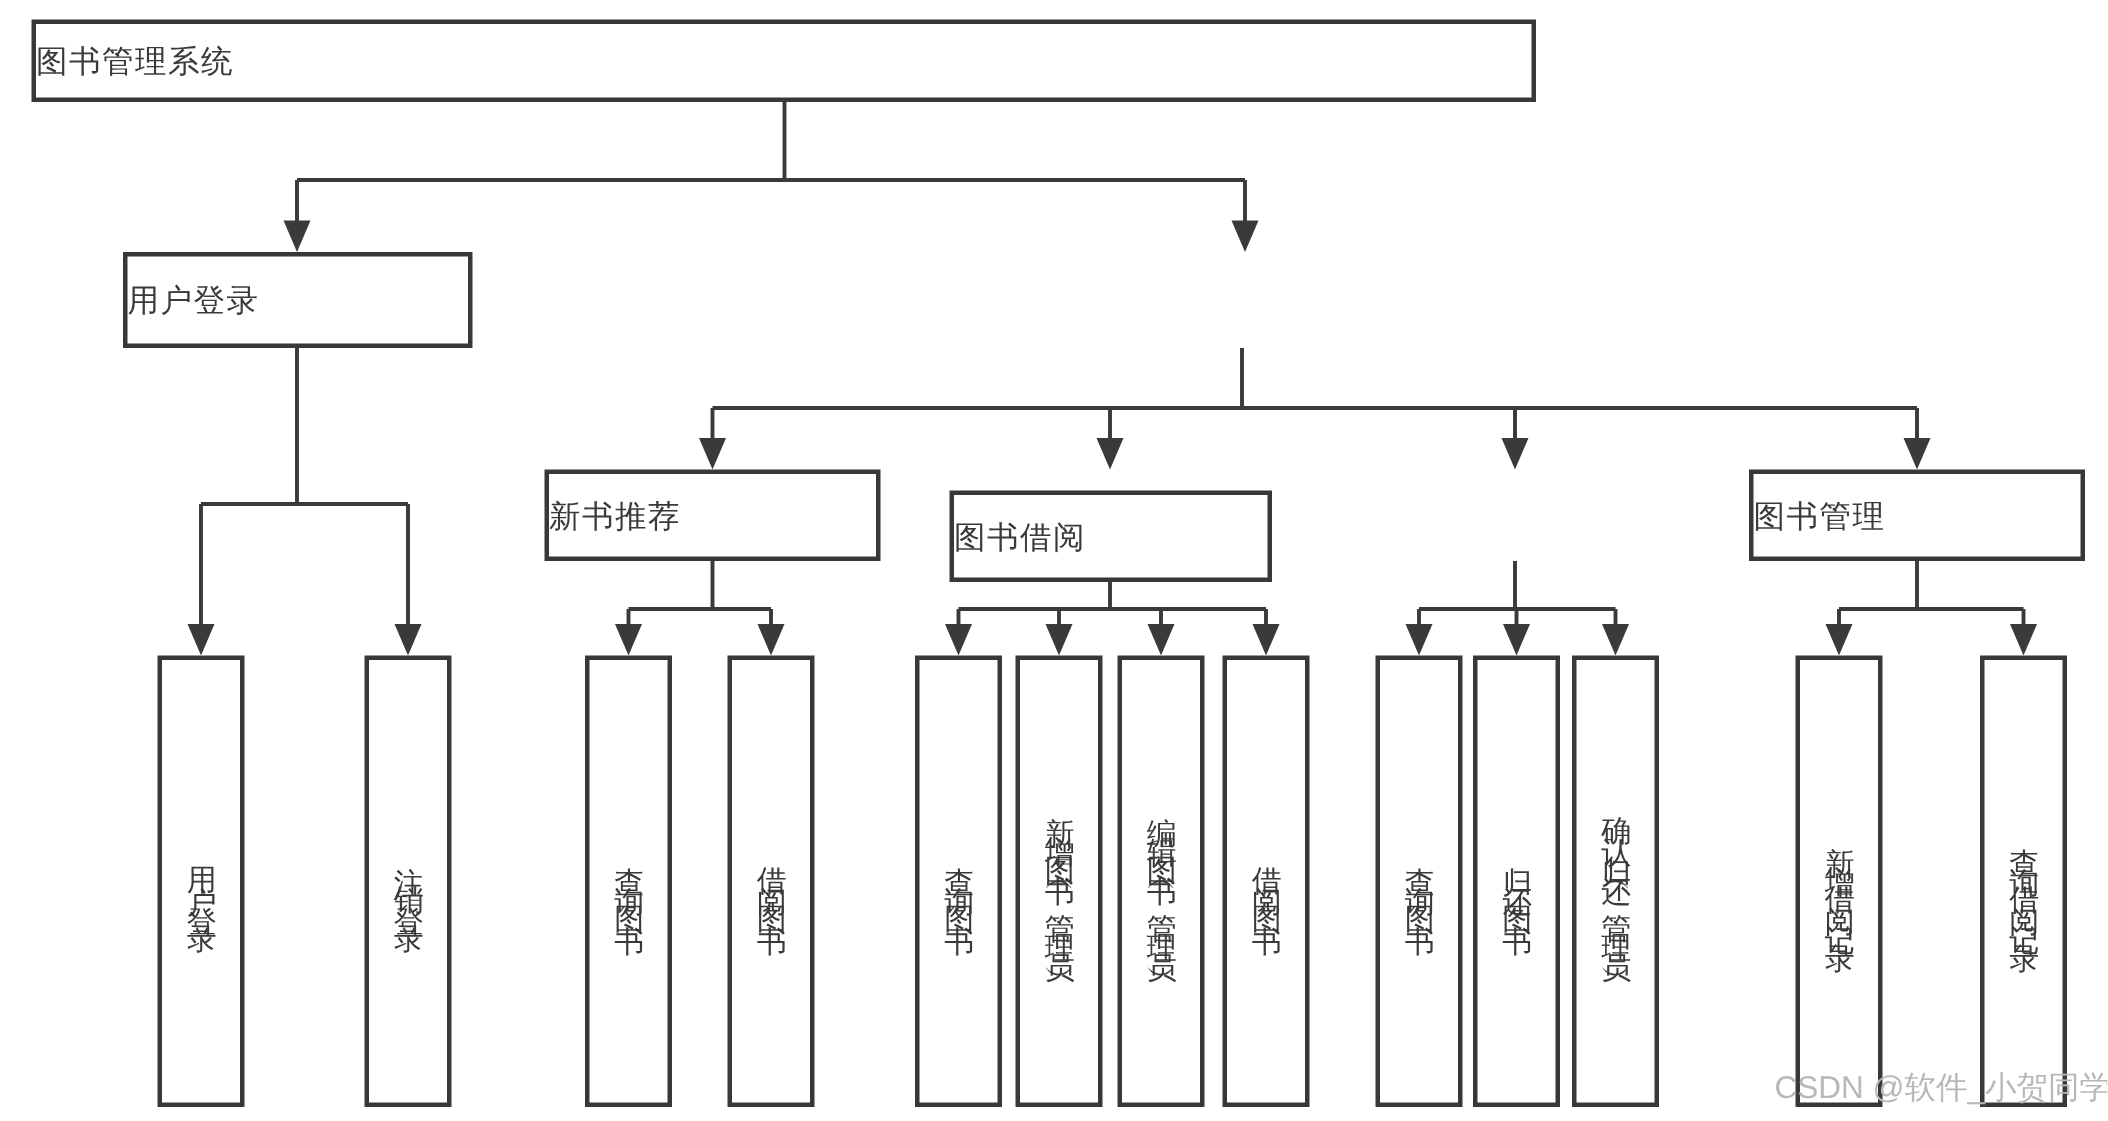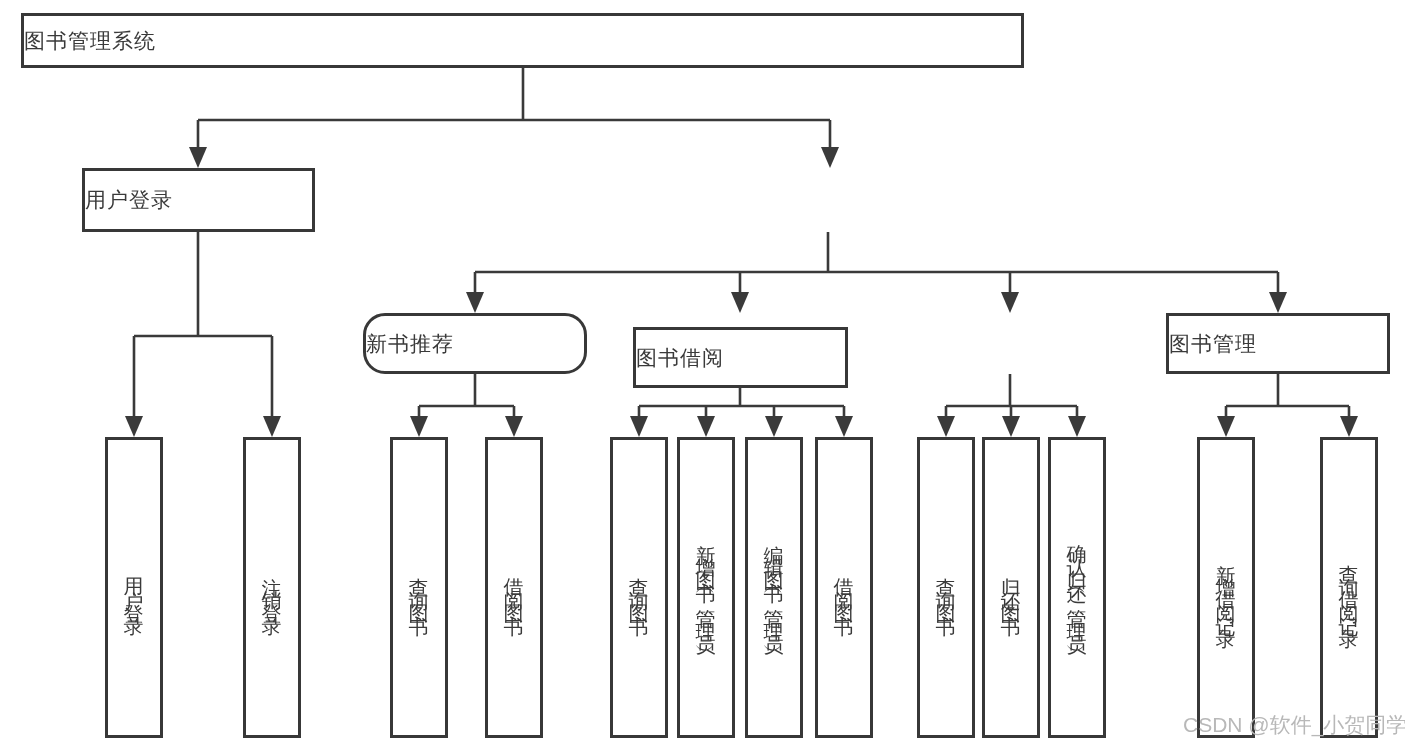--- a/index.html
+++ b/index.html
@@ -122,21 +122,21 @@
   </svg>
 
   <div class="node" style="left:21px; top:13px; width:1003px; height:55px;">
     <span class="h-label">图书管理系统</span>
   </div>
 
   <div class="node" style="left:82px; top:168px; width:233px; height:64px;">
     <span class="h-label">用户登录</span>
   </div>
 
-  <div class="node" style="left:363px; top:313px; width:224px; height:61px;border-radius:22px;">
+  <div class="node" style="left:363px; top:313px; width:224px; height:61px;">
     <span class="h-label">新书推荐</span>
   </div>
   <div class="node" style="left:633px; top:327px; width:215px; height:61px;">
     <span class="h-label">图书借阅</span>
   </div>
   <div class="node" style="left:1166px; top:313px; width:224px; height:61px;">
     <span class="h-label">图书管理</span>
   </div>
 
   <div class="leaf" style="left:105px;">

